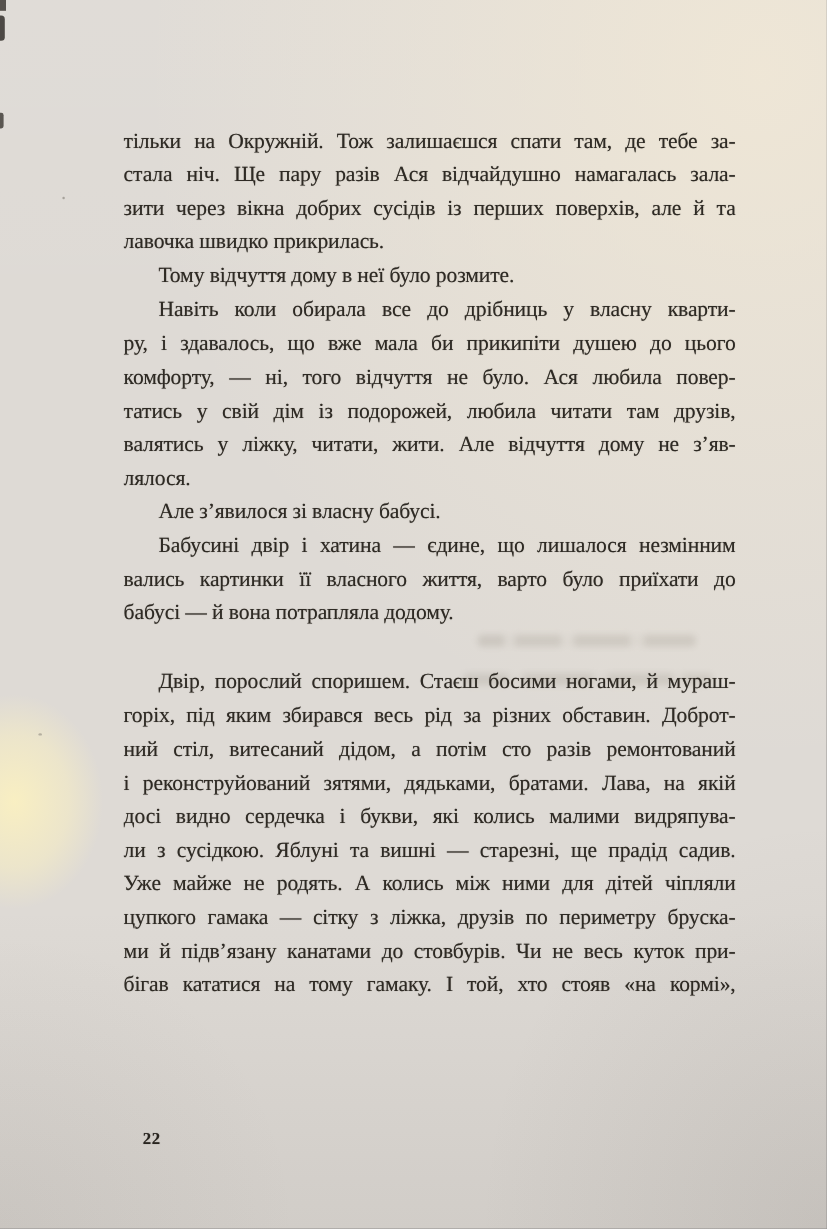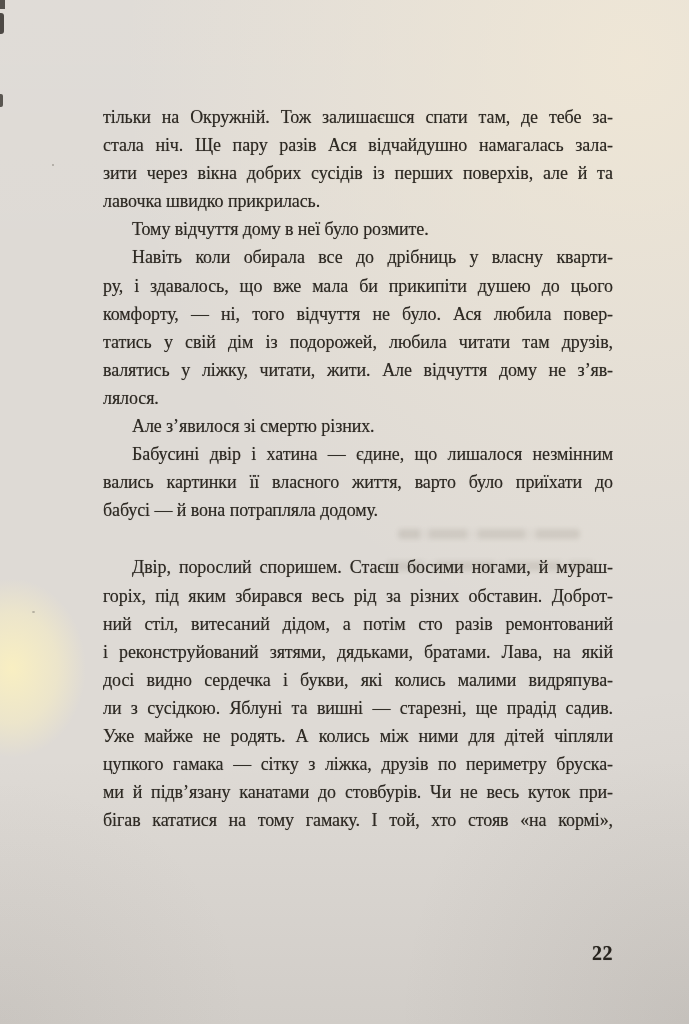--- a/index.html
+++ b/index.html
@@ -30,23 +30,23 @@
     overflow: hidden;
     text-align: justify;
     text-align-last: justify;
     text-shadow: 0 0 0.7px rgba(46,40,32,0.55);
   }
   .line.last { text-align-last: left; }
   .line.indent { text-indent: 29px; }
   .para.section-break { margin-top: 29px; }
   .page-number {
     position: absolute;
-    left: 103px; top: 942px; width: 510px;
-    text-align: right;
-    font-size: 20px;
+    left: 119px; top: 942px; width: 510px;
+    text-align: left;
+    font-size: 14px;
     font-weight: bold;
     letter-spacing: 0.5px;
     color: #28241f;
     text-shadow: 0 0 0.7px rgba(40,36,30,0.6);
   }
   
   .ghost {
     position: absolute;
     height: 10px;
     filter: blur(2.6px);
@@ -100,21 +100,21 @@
       </div>
       <div class="para">
         <div class="line indent">Навіть коли обирала все до дрібниць у власну кварти-</div>
         <div class="line">ру, і здавалось, що вже мала би прикипіти душею до цього</div>
         <div class="line">комфорту, — ні, того відчуття не було. Ася любила повер-</div>
         <div class="line">татись у свій дім із подорожей, любила читати там друзів,</div>
         <div class="line">валятись у ліжку, читати, жити. Але відчуття дому не з’яв-</div>
         <div class="line last">лялося.</div>
       </div>
       <div class="para">
-        <div class="line last indent">Але з’явилося зі смертю різних.</div>
+        <div class="line last indent">Але з’явилося зі власну бабусі.</div>
       </div>
       <div class="para">
         <div class="line indent">Бабусині двір і хатина — єдине, що лишалося незмінним</div>
         <div class="line">вались картинки її власного життя, варто було приїхати до</div>
         <div class="line last">бабусі — й вона потрапляла додому.</div>
       </div>
       <div class="para section-break">
         <div class="line indent">Двір, порослий споришем. Стаєш босими ногами, й мураш-</div>
         <div class="line">горіх, під яким збирався весь рід за різних обставин. Доброт-</div>
         <div class="line">ний стіл, витесаний дідом, а потім сто разів ремонтований</div>

